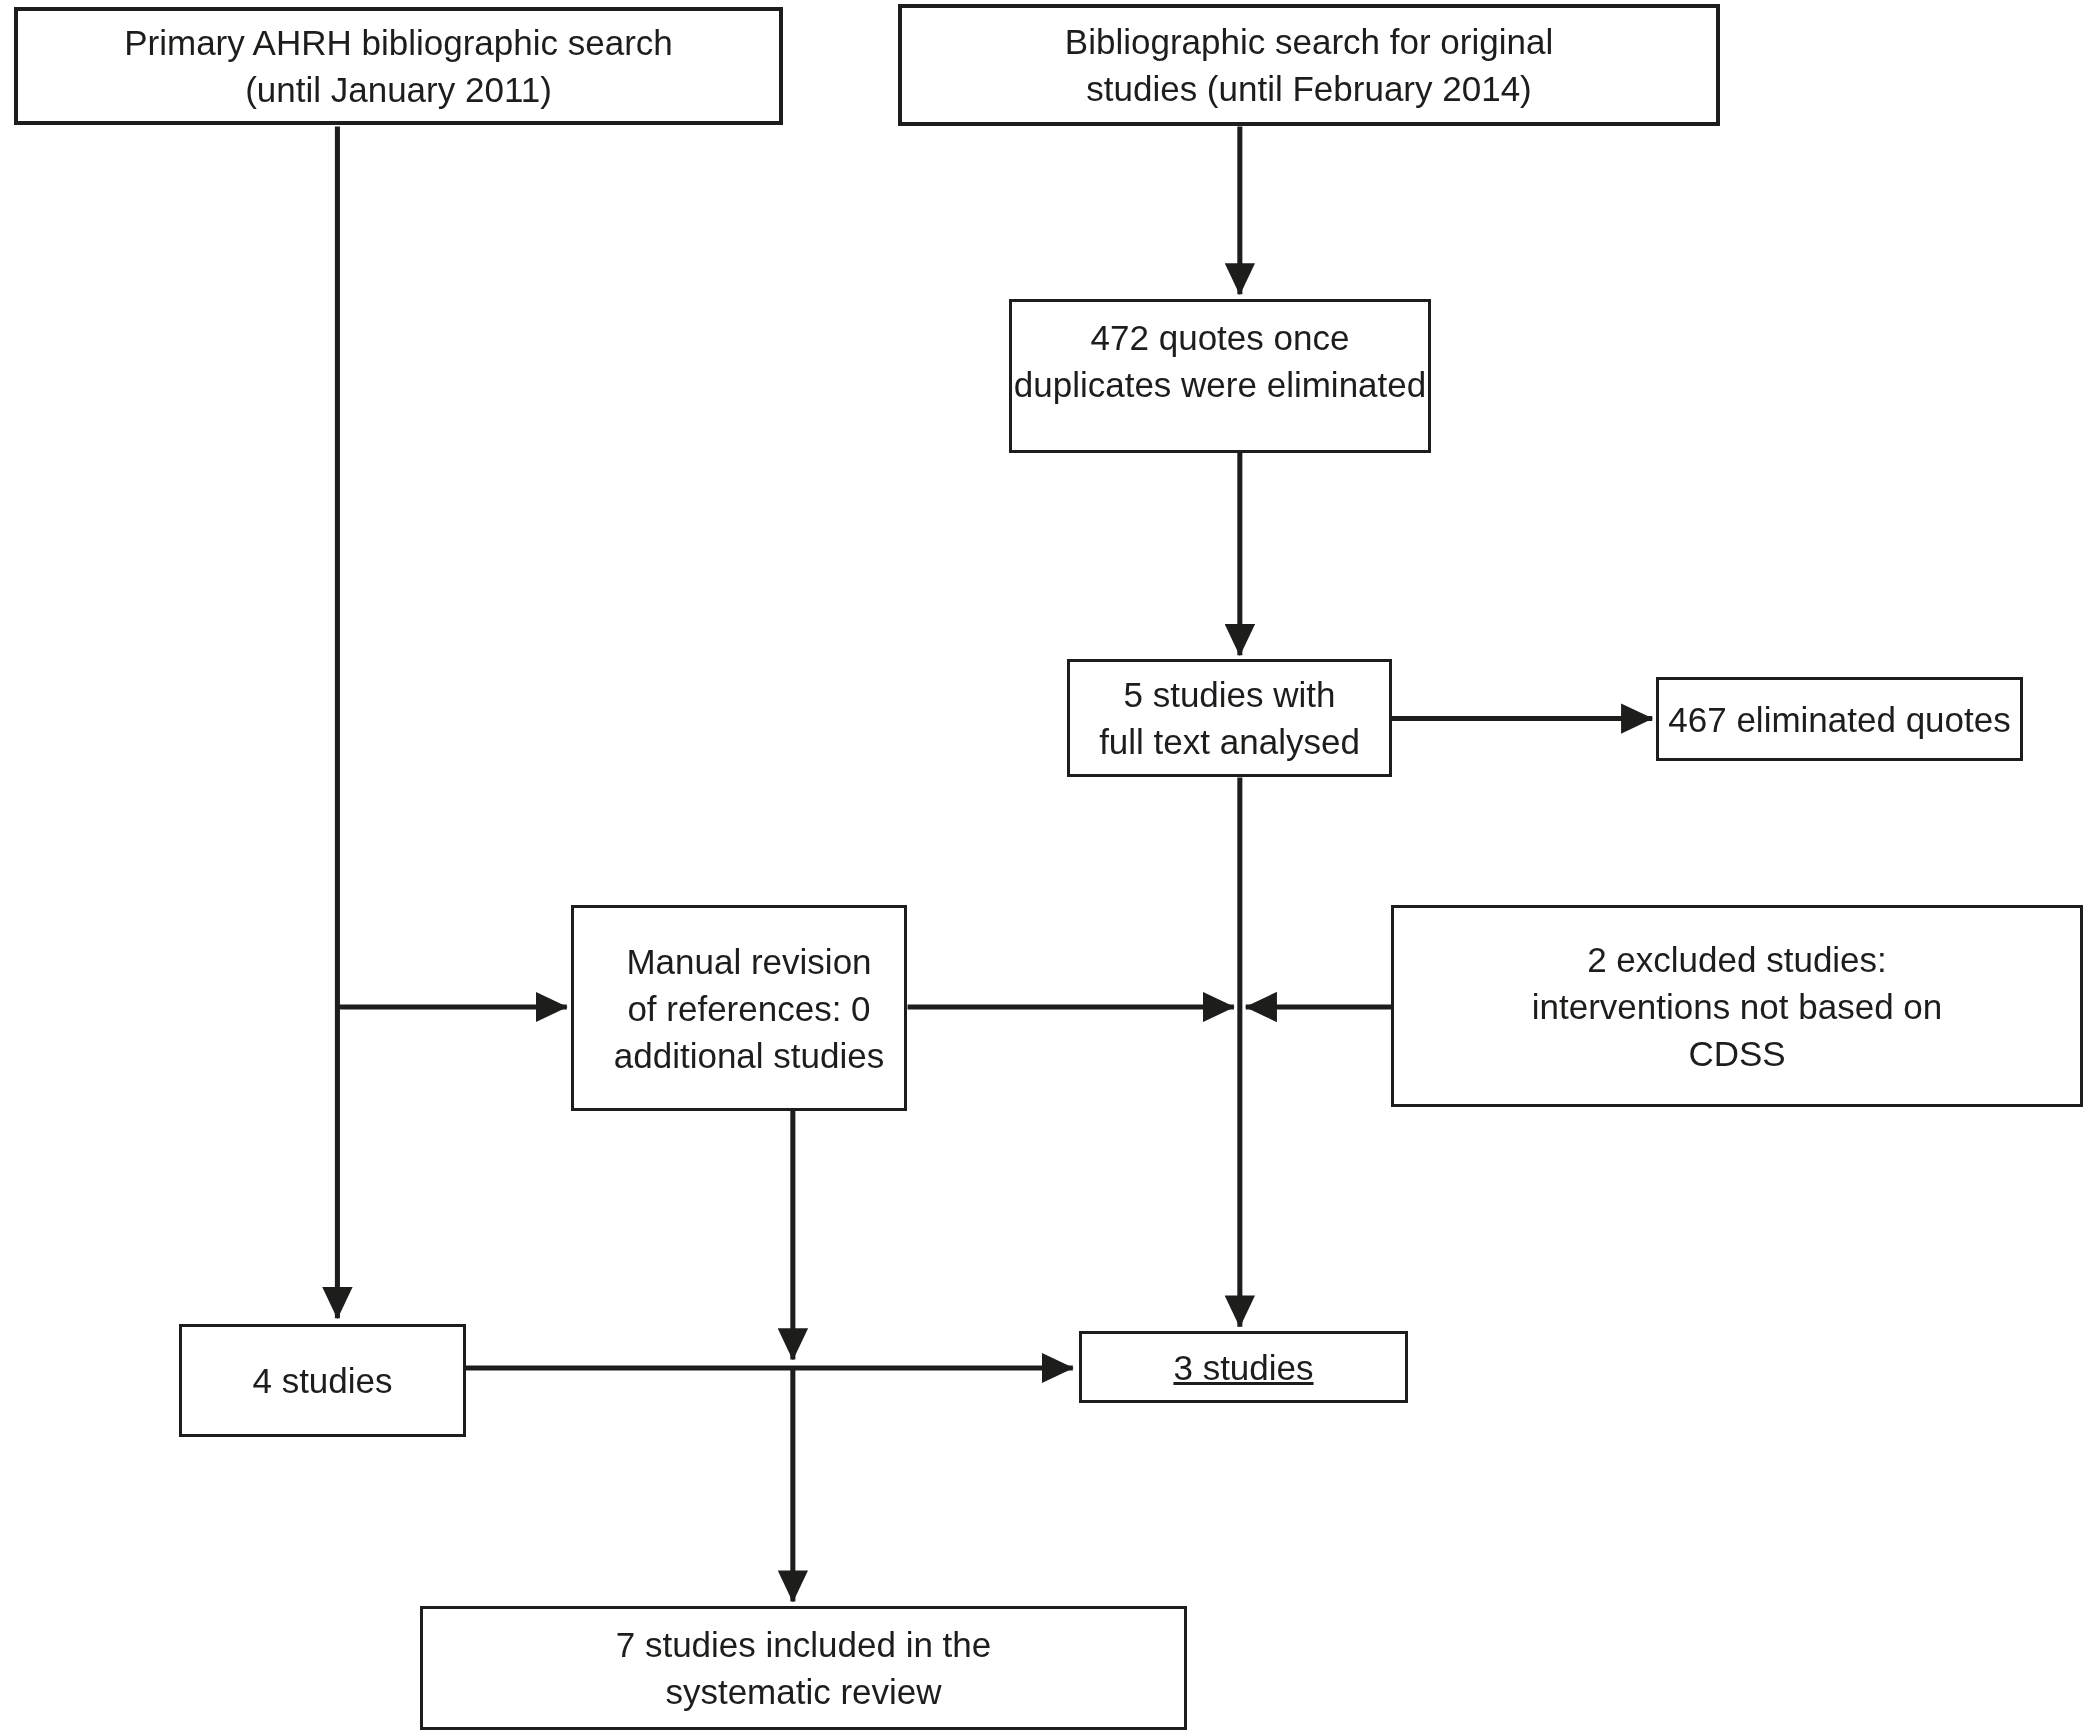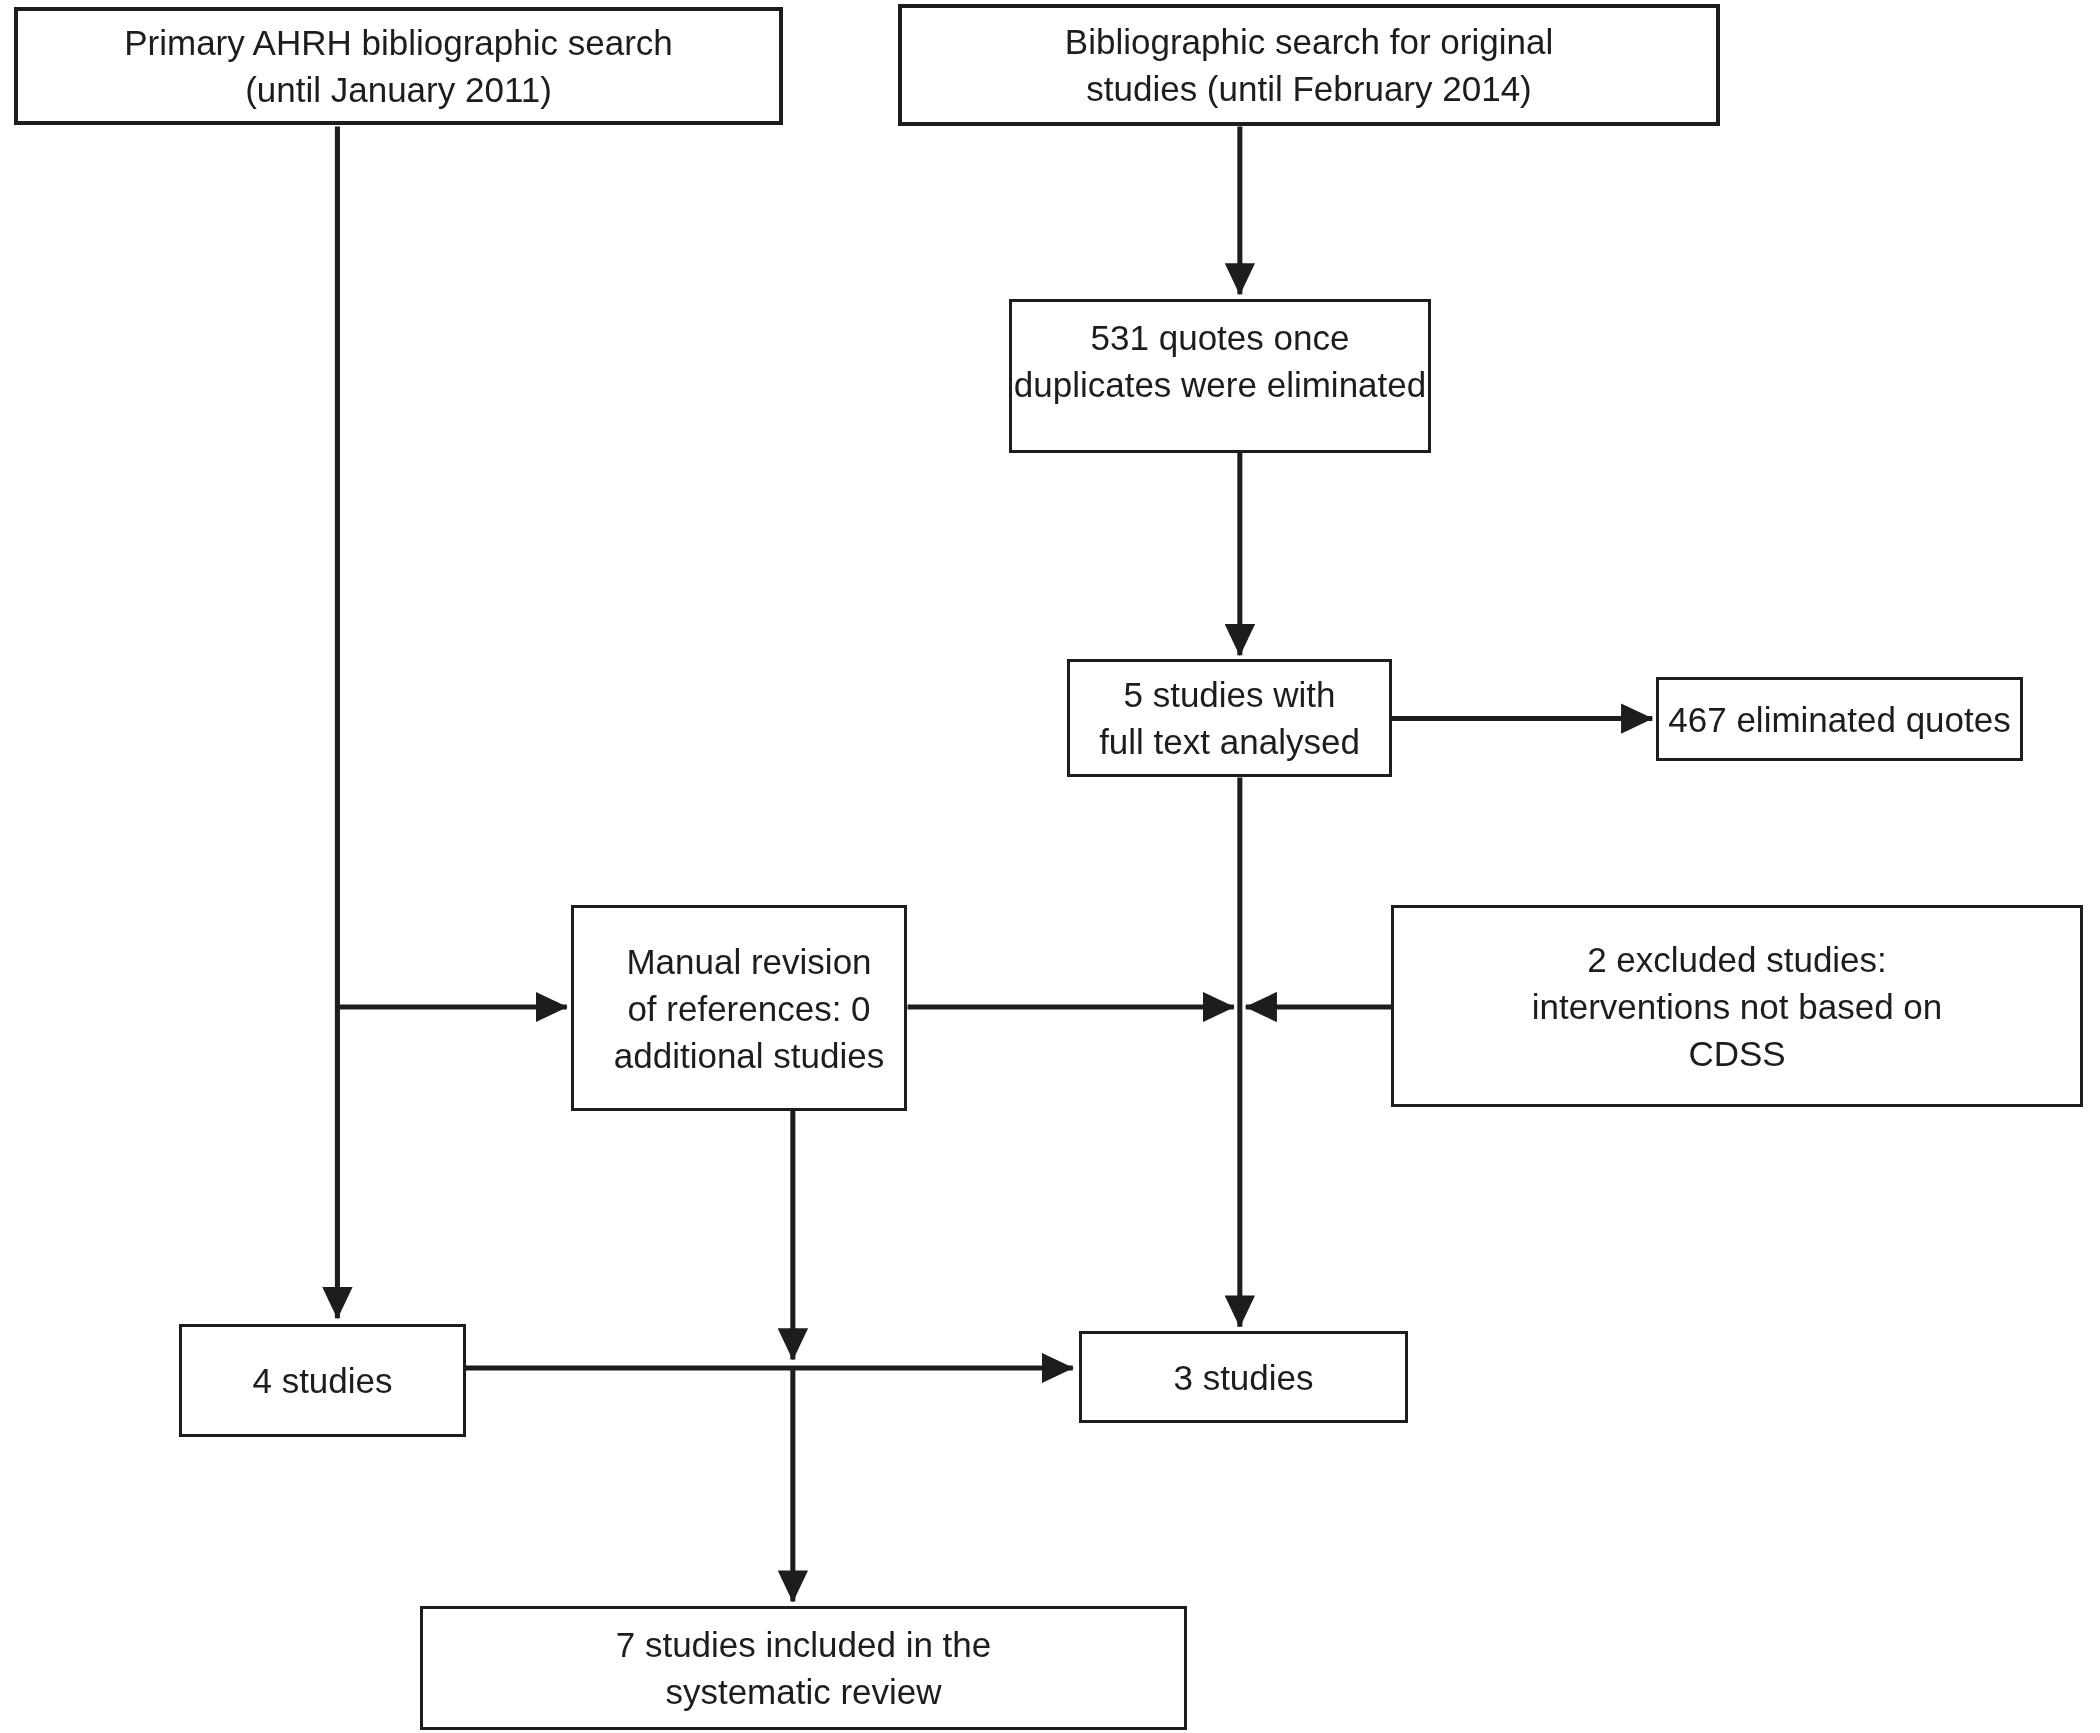--- a/index.html
+++ b/index.html
@@ -67,21 +67,21 @@
     <span class="ln">Primary AHRH bibliographic search</span>
     <span class="ln">(until January 2011)</span>
   </div>
 
   <div class="node thick" style="left:898px;top:4.2px;width:822px;height:122px;">
     <span class="ln">Bibliographic search for original</span>
     <span class="ln">studies (until February 2014)</span>
   </div>
 
   <div class="node up" style="left:1009px;top:299px;width:422px;height:154px;">
-    <span class="ln">531 quotes once</span>
+    <span class="ln">472 quotes once</span>
     <span class="ln">duplicates were eliminated</span>
   </div>
 
   <div class="node" style="left:1067px;top:659px;width:325px;height:118px;">
     <span class="ln">5 studies with</span>
     <span class="ln">full text analysed</span>
   </div>
 
   <div class="node" style="left:1656px;top:677px;width:367px;height:84px;">
     <span class="ln">467 eliminated quotes</span>
@@ -96,21 +96,21 @@
   <div class="node" style="left:1391px;top:905px;width:692px;height:202px;">
     <span class="ln">2 excluded studies:</span>
     <span class="ln">interventions not based on</span>
     <span class="ln">CDSS</span>
   </div>
 
   <div class="node" style="left:179px;top:1324px;width:287px;height:113px;">
     <span class="ln">4 studies</span>
   </div>
 
-  <div class="node" style="left:1079px;top:1331px;width:329px;height:92px;">
+  <div class="node" style="left:1079px;top:1331px;width:329px;height:72px;text-decoration:underline;">
     <span class="ln">3 studies</span>
   </div>
 
   <div class="node" style="left:401px;top:1606px;width:767px;height:124px;margin-left:19px;">
     <span class="ln">7 studies included in the</span>
     <span class="ln">systematic review</span>
   </div>
 
 </div>
 

